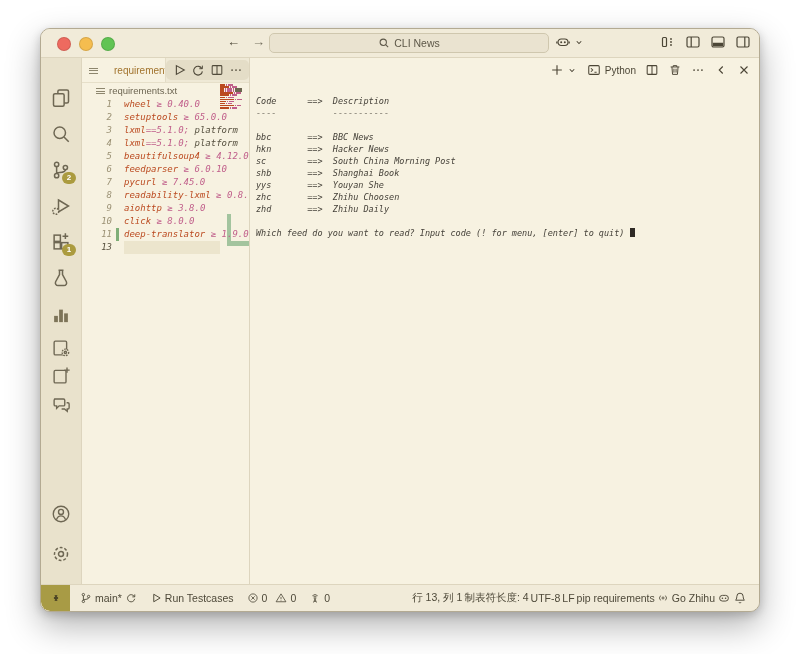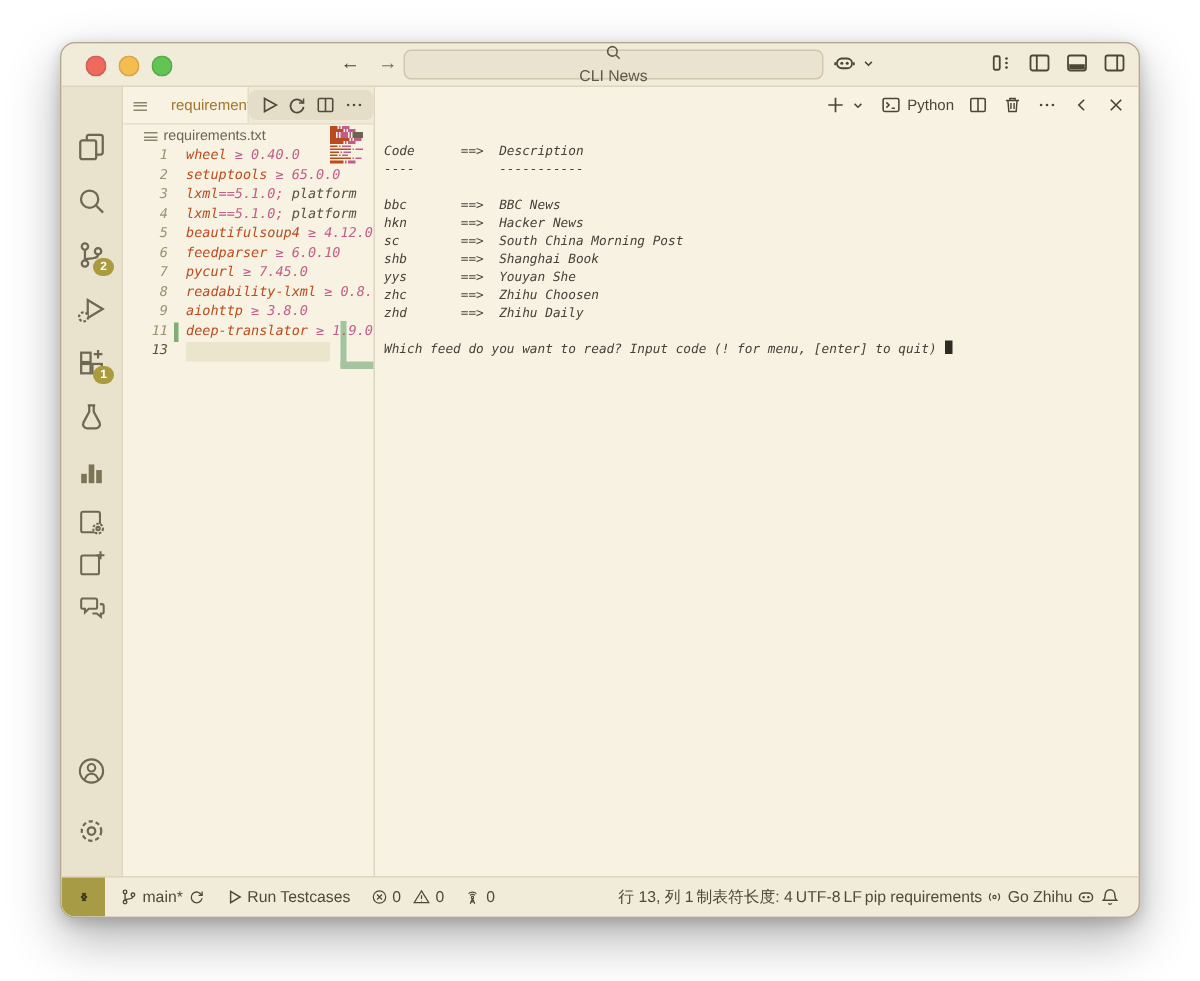--- a/index.html
+++ b/index.html
@@ -5,21 +5,21 @@
   html,body{margin:0;padding:0;}
   body{width:800px;height:654px;background:#ffffff;font-family:"Liberation Sans",sans-serif;position:relative;overflow:hidden;}
   .window{position:absolute;left:40px;top:28px;width:718px;height:582px;background:#f2ecda;border:1px solid #b3aa92;border-radius:10px;
     box-shadow:0 14px 34px rgba(0,0,0,.30),0 3px 10px rgba(0,0,0,.18);overflow:hidden;}
   
   .titlebar{position:absolute;top:0;left:0;right:0;height:28px;border-bottom:1px solid #ddd5be;background:#f1ebd9;}
   .lights{position:absolute;left:16px;top:8px;display:flex;gap:8px;}
   .light{width:12px;height:12px;border-radius:50%;border:.5px solid rgba(0,0,0,.12);}
   .nav{position:absolute;left:186px;top:5px;display:flex;gap:12px;color:#4c4636;font-size:13px;}
   .cmdcenter{position:absolute;left:228px;top:4px;width:278px;height:18px;background:#eae3d0;border:1px solid #cfc7ae;border-radius:5px;
-    display:flex;align-items:center;justify-content:center;gap:4px;font-size:10.5px;color:#5d5748;flex-direction:column;}
+    display:flex;align-items:center;justify-content:center;gap:4px;font-size:10.5px;color:#5d5748;}
   .tb-right{position:absolute;right:8px;top:5px;display:flex;gap:9px;color:#4c4636;}
   .copilot-tb{position:absolute;left:514px;top:5px;display:flex;align-items:center;gap:2px;color:#4c4636;}
   .icon16{width:16px;height:16px;display:inline-block;}
   .icon14{width:14px;height:14px;display:inline-block;}
   .icon12{width:12px;height:12px;display:inline-block;}
   svg{display:block;}
   
   .main{position:absolute;top:29px;left:0;right:0;bottom:26px;display:flex;}
   .activitybar{width:40px;flex:none;background:#e9e2cc;border-right:1px solid #ddd5be;position:relative;color:#6e6753;}
   .ab-icon{position:absolute;left:10px;width:20px;height:20px;}
@@ -310,20 +310,25 @@
             <span class="gutter">8</span>
             <span class="gutbar"></span>
             <span class="code-text"><span class="tok-p">readability-lxml</span><span class="tok-o"> ≥ </span><span class="tok-o">0.8.1</span></span>
           </div>
           <div class="code-row">
             <span class="gutter">9</span>
             <span class="gutbar"></span>
             <span class="code-text"><span class="tok-p">aiohttp</span><span class="tok-o"> ≥ </span><span class="tok-o">3.8.0</span></span>
           </div>
           <div class="code-row">
+            <span class="gutter">10</span>
+            <span class="gutbar"></span>
+            <span class="code-text"><span class="tok-p">click</span><span class="tok-o"> ≥ </span><span class="tok-o">8.0.0</span></span>
+          </div>
+          <div class="code-row">
             <span class="gutter">11</span>
             <span class="gutbar mod"></span>
             <span class="code-text"><span class="tok-p">deep-translator</span><span class="tok-o"> ≥ </span><span class="tok-o">1.9.0</span></span>
           </div>
           <div class="code-row active">
             <span class="gutter">13</span>
             <span class="gutbar"></span>
             <span class="code-text"></span>
           </div>
         </div>

